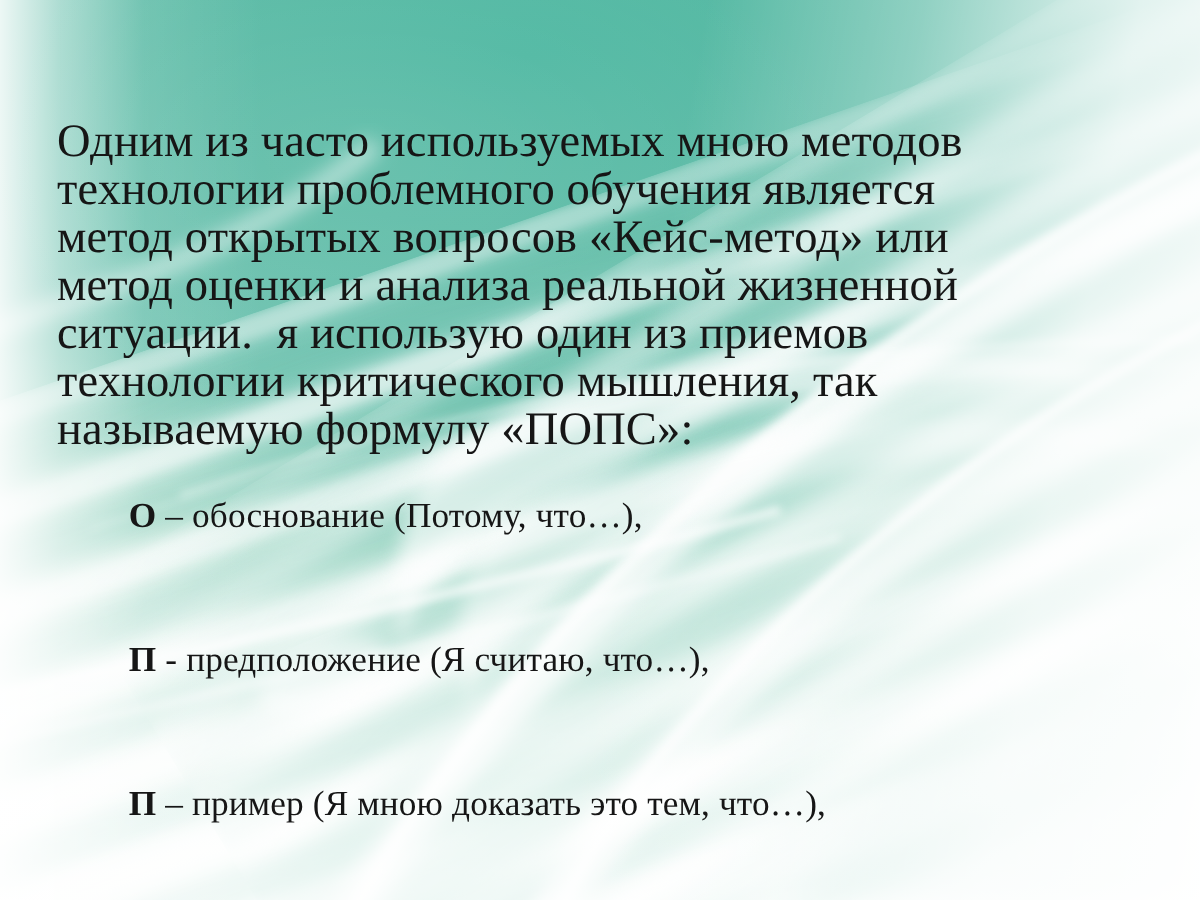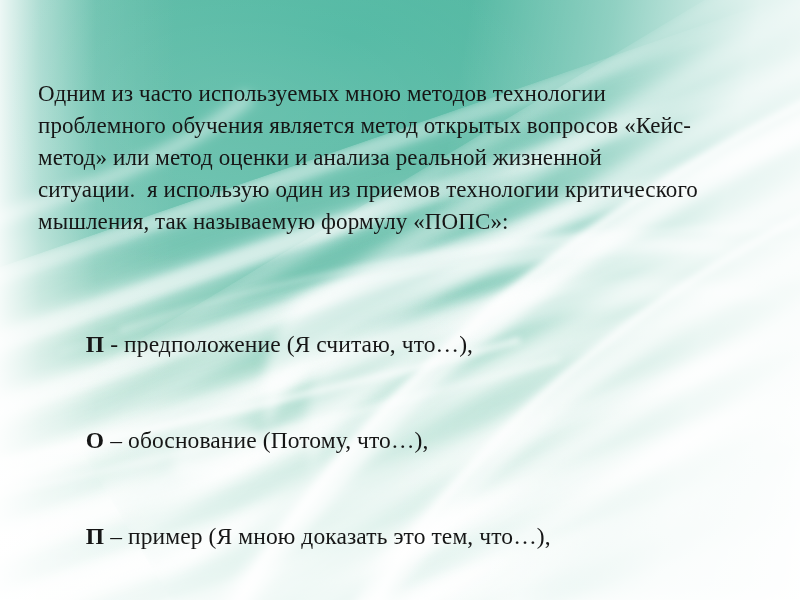--- a/index.html
+++ b/index.html
@@ -132,21 +132,21 @@
     width: 800px;
     height: 600px;
   }
 
   .para {
     position: absolute;
     left: 38px;
     top: 78px;
     width: 660px;
     color: #161616;
-    font-size: 23px;
+    font-size: 31px;
     line-height: 32px;
     letter-spacing: 0.1px;
     white-space: pre-wrap;
   }
 
   .formula {
     position: absolute;
     left: 38px;
     top: 296px;
     width: 700px;
@@ -231,24 +231,24 @@
   <div class="bg-layer bg-left-wash"></div>
   <div class="bg-layer bg-right-wash"></div>
   <div class="bg-layer bg-soft"></div>
 
   <div class="content">
 
     <div class="para">Одним из часто используемых мною методов технологии проблемного обучения является метод открытых вопросов «Кейс-метод» или метод оценки и анализа реальной жизненной ситуации.  я использую один из приемов технологии критического мышления, так называемую формулу «ПОПС»:</div>
 
     <div class="formula">
       <div class="line">
+        <span class="key">О</span><span> </span><span>–</span><span> </span><span>обоснование (Потому, что…),</span>
+      </div>
+      <div class="line">
         <span class="key">П</span><span> </span><span>-</span><span> </span><span>предположение (Я считаю, что…),</span>
-      </div>
-      <div class="line">
-        <span class="key">О</span><span> </span><span>–</span><span> </span><span>обоснование (Потому, что…),</span>
       </div>
       <div class="line">
         <span class="key">П</span><span> </span><span>–</span><span> </span><span>пример (Я мною доказать это тем, что…),</span>
       </div>
       <div class="line">
         
       </div>
     </div>
 
   </div>

